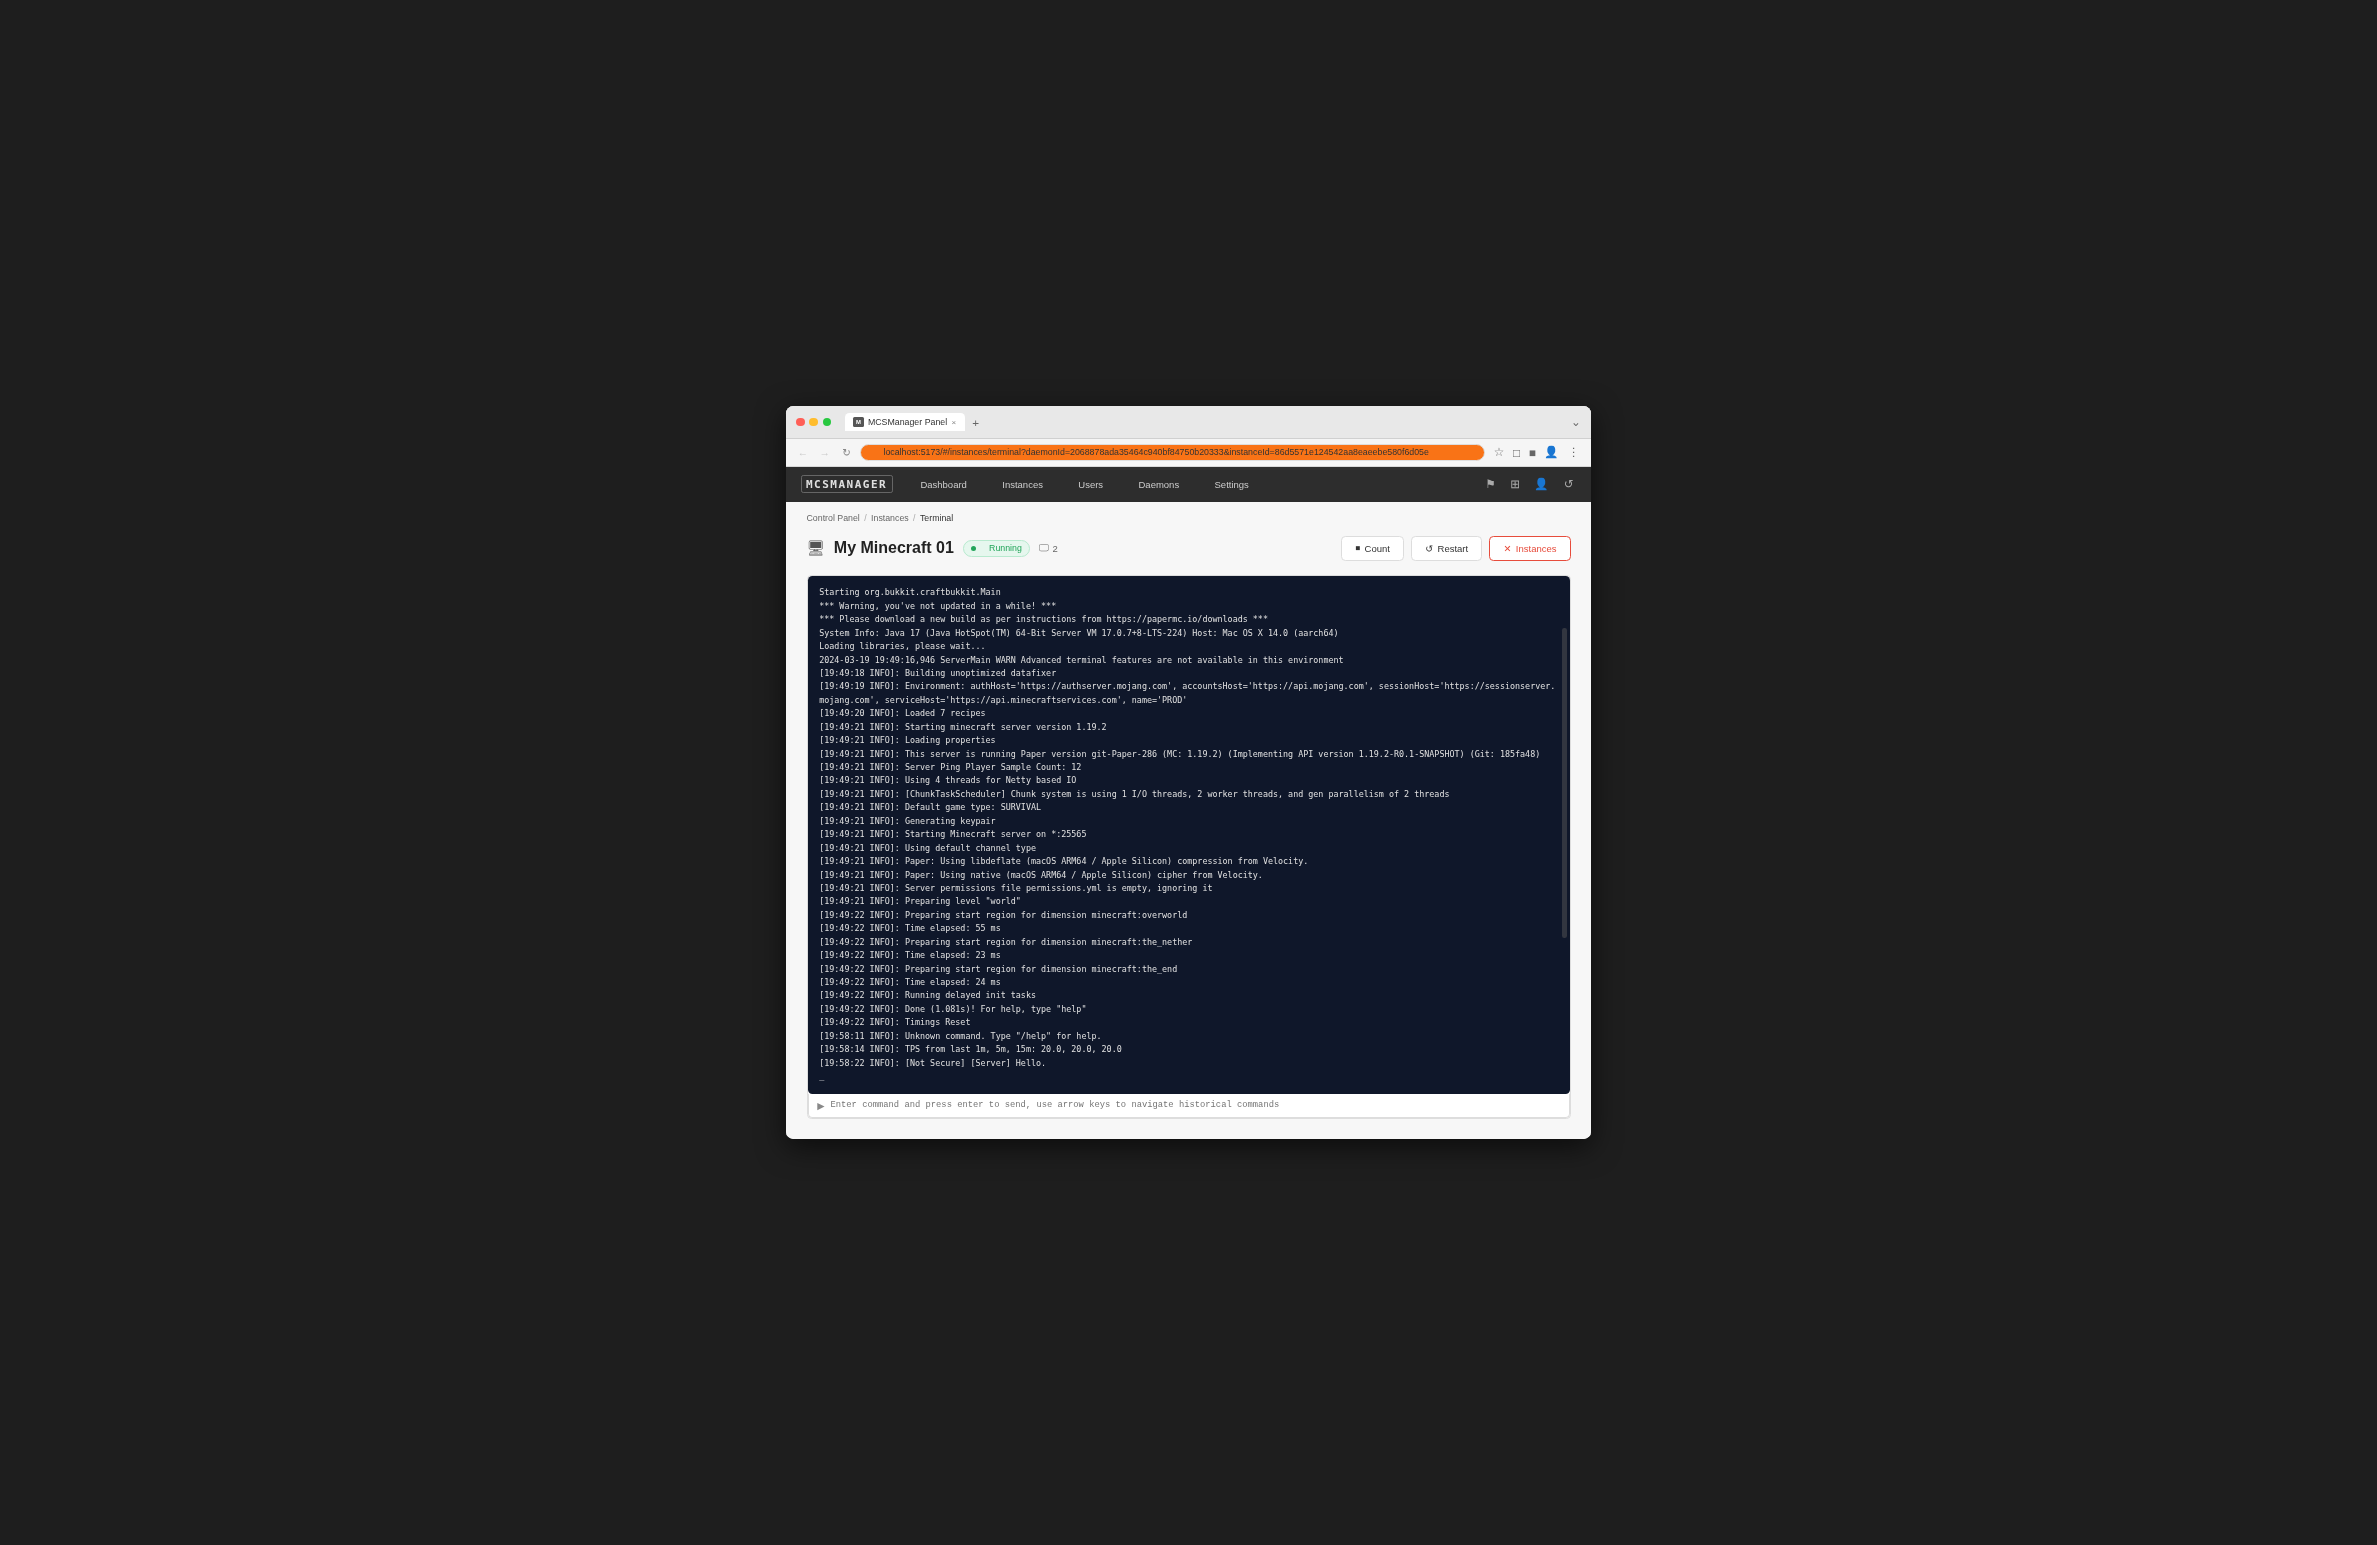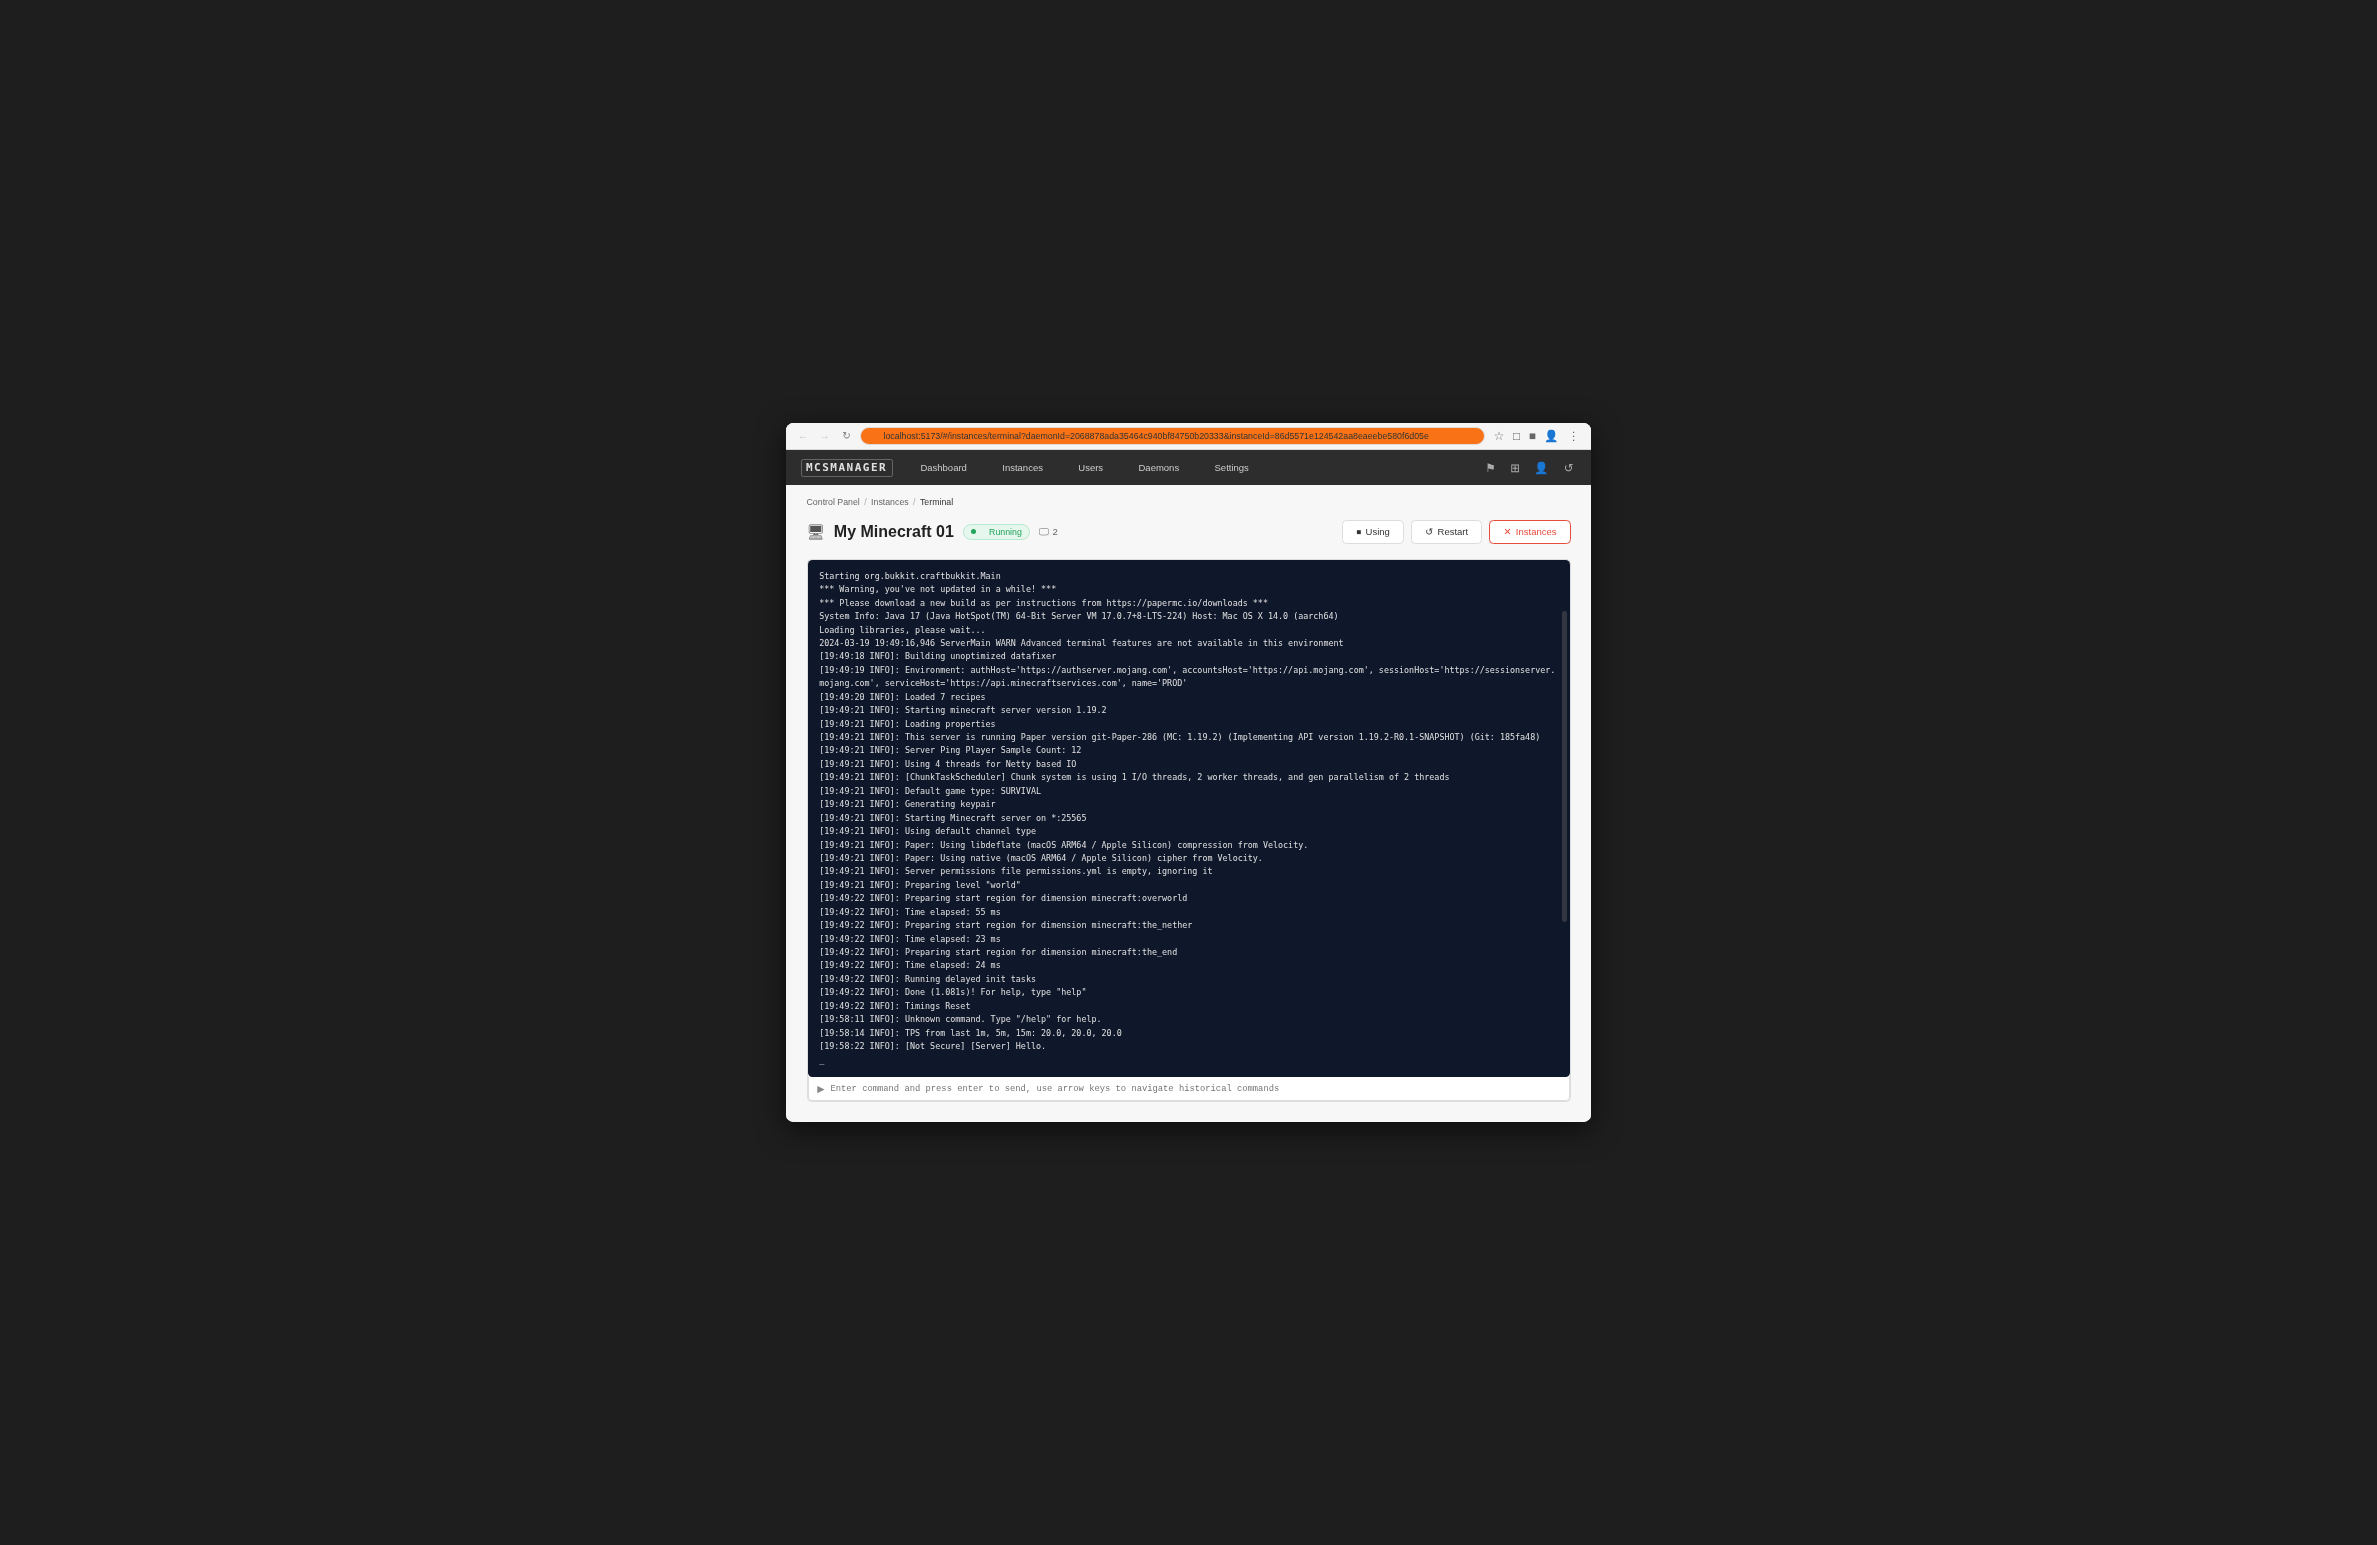--- a/index.html
+++ b/index.html
@@ -388,20 +388,38 @@
       background: #555;
       border-radius: 2.2px;
       opacity: 0.5;
     }
   </style>
 </head>
 <body>
 
 <div class="browser-window">
 
+  <div class="title-bar">
+    <div class="traffic-lights">
+      <div class="traffic-light tl-red"></div>
+      <div class="traffic-light tl-yellow"></div>
+      <div class="traffic-light tl-green"></div>
+    </div>
+    <div class="tab-bar">
+      <div class="tab">
+        <span class="tab-favicon">M</span>
+        <span>MCSManager Panel</span>
+        <span class="tab-close">×</span>
+      </div>
+      <button class="tab-new">+</button>
+    </div>
+    <div class="window-controls-right">
+      <span class="select-dropdown">⌄</span>
+    </div>
+  </div>
 
   <div class="address-bar-row">
     <button class="nav-btn disabled">←</button>
     <button class="nav-btn disabled">→</button>
     <button class="nav-btn">↻</button>
     <div class="address-wrapper">
       <span class="address-lock">🔒</span>
       <input class="address-input" type="text" value="localhost:5173/#/instances/terminal?daemonId=2068878ada35464c940bf84750b20333&amp;instanceId=86d5571e124542aa8eaeebe580f6d05e" style="">
     </div>
     <div class="address-actions">
@@ -447,21 +465,21 @@
         <div class="status-dot"></div>
         <span>Running</span>
       </div>
       <div class="player-count">
         <span class="player-icon">🖵</span>
         <span>2</span>
       </div>
       <div class="action-buttons">
         <button class="btn btn-stop">
           <span>⏹</span>
-          <span>Using</span>
+          <span>Count</span>
         </button>
         <button class="btn btn-restart">
           <span>↺</span>
           <span>Restart</span>
         </button>
         <button class="btn btn-terminate">
           <span>✕</span>
           <span>Instances</span>
         </button>
       </div>

